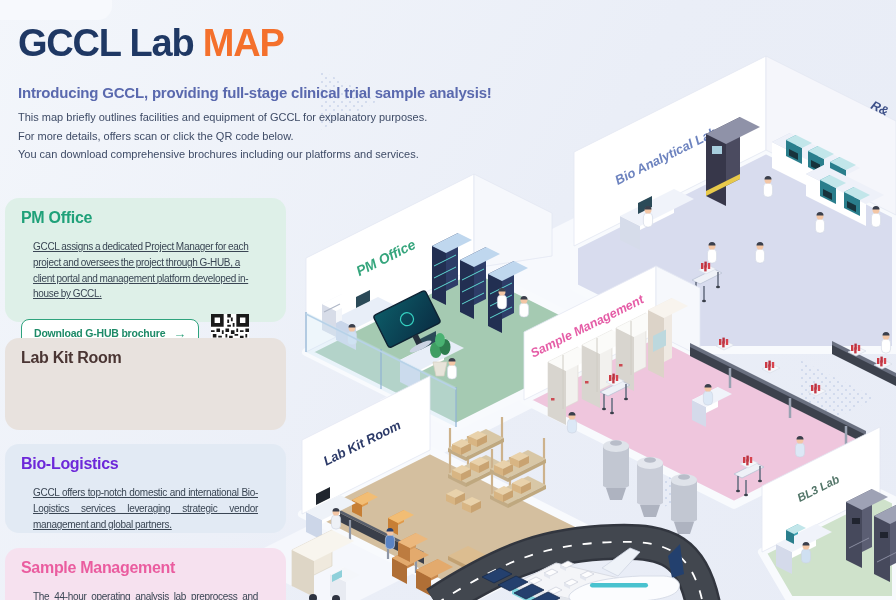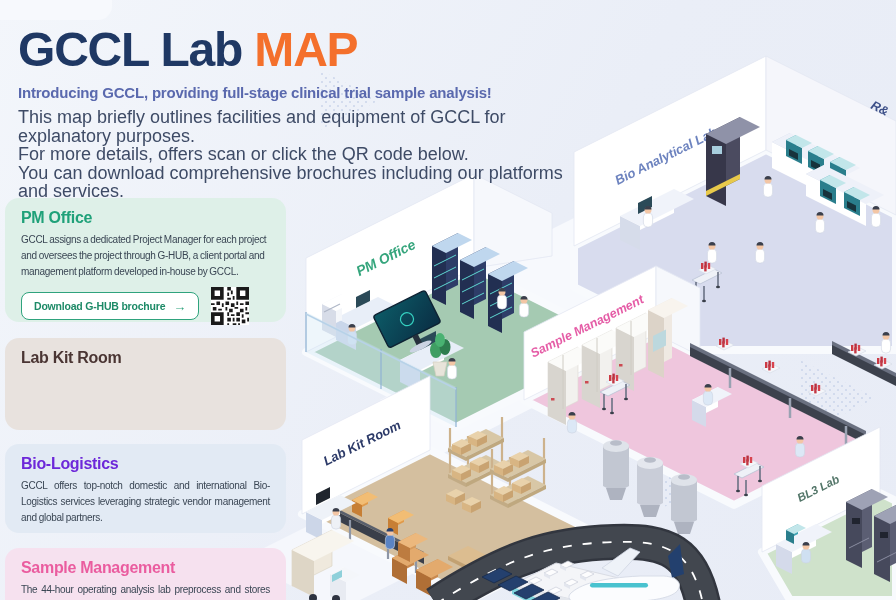--- a/index.html
+++ b/index.html
@@ -4,32 +4,32 @@
 <style>
   html,body{margin:0;padding:0;background:#dfe4ee;}
   .stage{position:relative;width:896px;height:600px;overflow:hidden;
     background:linear-gradient(120deg,#f3f6fb 0%,#eaeef7 55%,#e8ecf6 100%);
     font-family:"Liberation Sans",sans-serif;}
   .corner-tab{position:absolute;left:0;top:0;width:112px;height:20px;background:#f7f9fd;
     border-radius:0 0 14px 0;}
   .map-svg{position:absolute;left:0;top:0;z-index:1;}
   .content{position:absolute;left:0;top:0;z-index:2;width:100%;height:100%;pointer-events:none;}
   .content *{pointer-events:auto;}
-  .page-title{position:absolute;left:18px;top:22px;font-size:48px;font-weight:bold;
+  .page-title{position:absolute;left:18px;top:22px;font-size:38px;font-weight:bold;
     letter-spacing:-1.2px;color:#1f3864;margin:0;}
   .page-title .accent{color:#f4702c;}
   .subtitle{position:absolute;left:18px;top:84px;width:600px;font-size:15px;font-weight:bold;
     color:#5a69ae;letter-spacing:-0.2px;}
-  .desc{position:absolute;left:18px;top:108px;width:560px;font-size:18px;line-height:18.6px;
+  .desc{position:absolute;left:18px;top:108px;width:560px;font-size:11px;line-height:18.6px;
     color:#3e4b66;}
   .card{position:absolute;left:5px;width:281px;border-radius:14px;padding:11px 16px;
     box-sizing:border-box;}
   .card h2{margin:0 0 5px 0;font-size:16px;letter-spacing:-0.3px;}
-  .card p{margin:0;font-size:10px;line-height:15.8px;color:#3a4654;letter-spacing:-0.3px;
-    word-spacing:-0.5px;}
+  .card p{margin:12px;font-size:10px;line-height:15.8px;color:#3a4654;letter-spacing:-0.3px;
+    word-spacing:-0.5px;text-decoration:underline;}
   .card p.just{text-align:justify;}
   .card-pm{top:198px;height:124px;background:#def0e8;}
   .card-pm h2{color:#1fa179;}
   .card-kit{top:338px;height:92px;background:#e8e2de;}
   .card-kit h2{color:#4a3533;}
   .card-bio{top:444px;height:89px;background:#e2eaf4;}
   .card-bio h2{color:#6d28d9;}
   .card-sm{top:548px;height:76px;background:#f6e1ef;}
   .card-sm h2{color:#ea5c9f;}
   .pm-actions{display:flex;align-items:center;gap:12px;margin-top:8px;}

